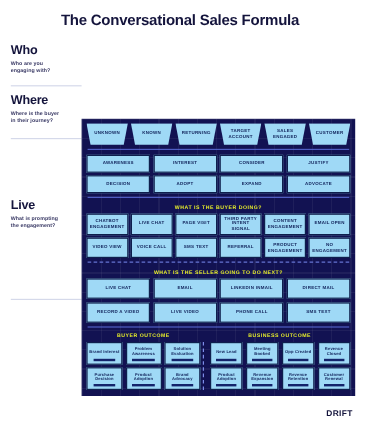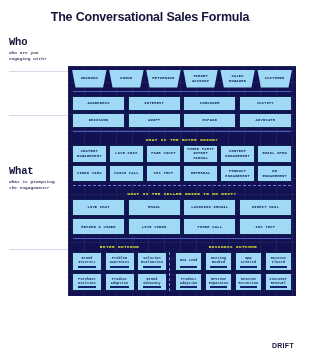--- a/index.html
+++ b/index.html
@@ -17,21 +17,21 @@
     font-size:12.5px;
     font-weight:bold;
     color:#14143c;
     letter-spacing:-0.2px;
     padding-top:11px;
     padding-bottom:9px;
     line-height:1;
   }
 
   
-  .body-wrap{position:relative;display:flex;align-items:center;font-family:Liberation Mono, monospace;}
+  .body-wrap{position:relative;display:flex;align-items:flex-end;}
   .rail{
     width:68px;
     flex:0 0 68px;
     position:relative;
     box-sizing:border-box;
     padding-left:9px;
     height:297px;
   }
   .rail-item{position:absolute;left:9px;right:4px;}
   .rail-title{
@@ -152,24 +152,28 @@
   <div class="body-wrap">
 
     <div class="rail">
 
       <div class="rail-item" style="top:4px;">
         <div class="rail-title">Who</div>
         <div class="rail-sub">Who are you<br>engaging with?</div>
       </div>
       <div class="rail-rule" style="top:38px;"></div>
 
+      <div class="rail-item" style="top:46px;">
+        <div class="rail-title">Where</div>
+        <div class="rail-sub">Where is the buyer<br>in their journey?</div>
+      </div>
       <div class="rail-rule" style="top:82px;"></div>
 
       <div class="rail-item" style="top:133px;">
-        <div class="rail-title">What</div>
+        <div class="rail-title">Live</div>
         <div class="rail-sub">What is prompting<br>the engagement?</div>
       </div>
       <div class="rail-rule" style="top:216px;"></div>
 
 
     </div>
 
     <div class="panel">
 
       <div class="band">

